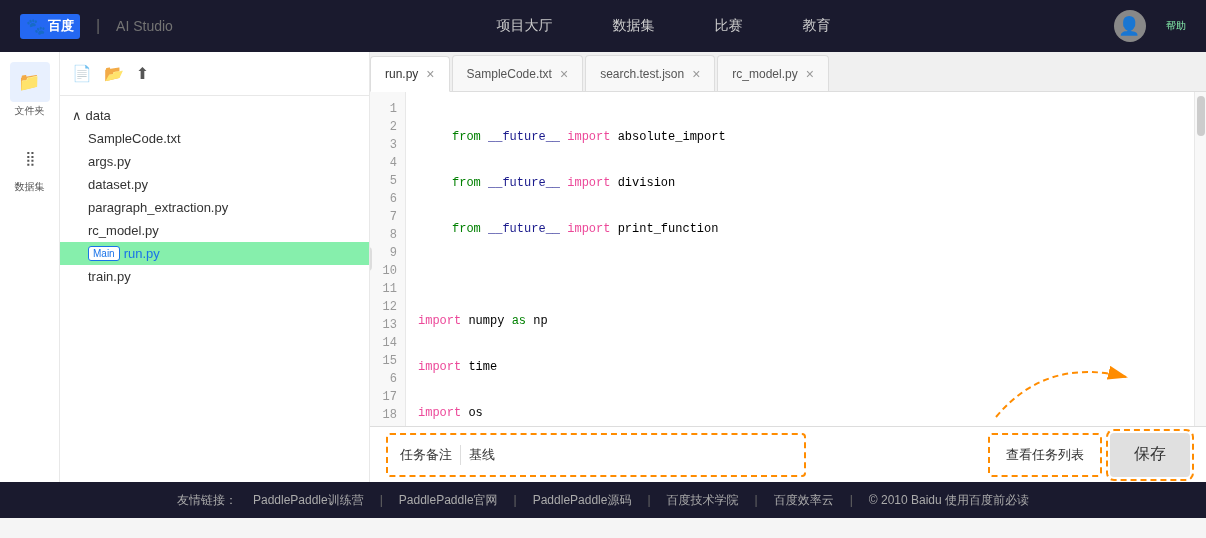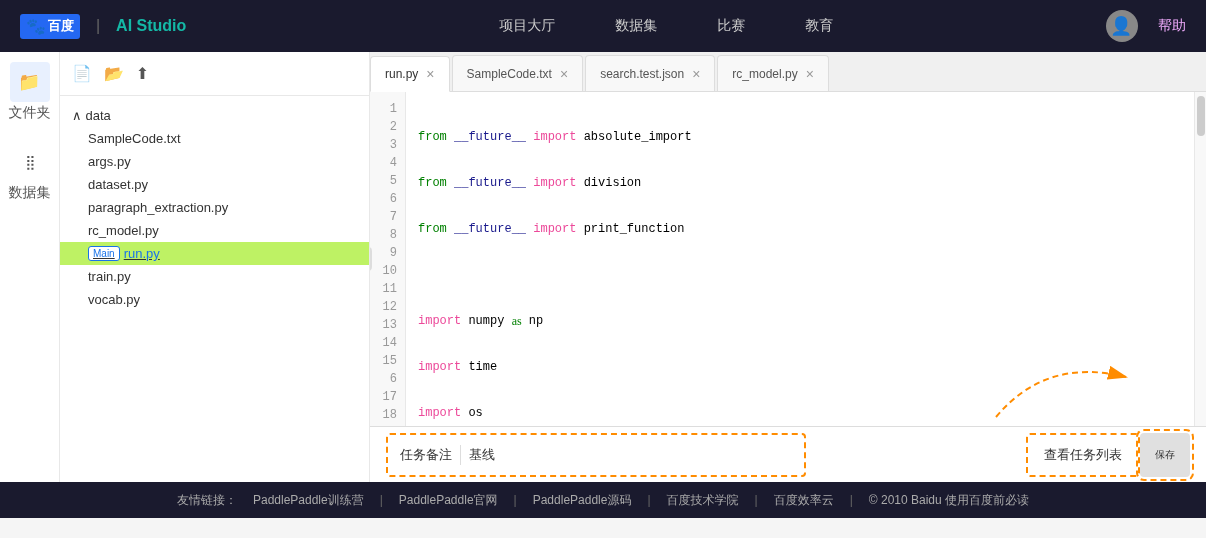--- a/index.html
+++ b/index.html
@@ -33,23 +33,23 @@
       gap: 2px;
     }
     .logo-paw {
       font-size: 16px;
     }
     .logo-divider {
       color: #666;
       margin: 0 8px;
     }
     .logo-studio {
-      color: #14b8a6;
-      font-size: 16px;
-      font-weight: 700;
+      color: #737373;
+      font-size: 14px;
+      font-weight: 400;
     }
     .nav-items {
       display: flex;
       align-items: center;
       flex: 1;
       gap: 60px;
       justify-content: center;
     }
     .nav-item {
       color: #ccc;
@@ -65,21 +65,21 @@
       width: 32px;
       height: 32px;
       border-radius: 50%;
       background: #888;
       display: flex;
       align-items: center;
       justify-content: center;
       color: #ddd;
       font-size: 18px;
     }
-    .help-text { color: #f0abfc; font-size: 14px; cursor: pointer; }
+    .help-text { color: #86efac; font-size: 10px; cursor: pointer; }
 
     
     .main-area {
       display: flex;
       height: 430px;
       background: #fff;
     }
 
     
     .sidebar {
@@ -101,21 +101,21 @@
       cursor: pointer;
       border-radius: 4px;
       color: #555;
       font-size: 18px;
     }
     .sidebar-icon.active {
       background: #e8f0fe;
       color: #1a73e8;
     }
     .sidebar-label {
-      font-size: 14px;
+      font-size: 10px;
       color: #555;
       text-align: right;
     }
     .sidebar-section {
       display: flex;
       flex-direction: column;
       align-items: center;
       gap: 2px;
     }
 
@@ -156,22 +156,21 @@
     }
     .tree-item {
       display: flex;
       align-items: center;
       padding: 4px 12px 4px 28px;
       cursor: pointer;
       font-size: 13px;
       color: #333;
     }
     .tree-item.active {
-      background: #bef264;
-      text-decoration: underline;
+      background: #86efac;
     }
     .tree-item .main-badge {
       background: #fff;
       border: 1px solid #1a73e8;
       color: #1a73e8;
       font-size: 10px;
       padding: 1px 4px;
       border-radius: 3px;
       margin-right: 4px;
     }
@@ -250,23 +249,23 @@
       flex: 1;
       white-space: pre;
     }
     .code-line {
       height: 18px;
       display: flex;
       align-items: center;
       font-size: 12px;
       font-family: 'Courier New', monospace;
     }
-    .kw-from { color: #008000; }
+    .kw-from { color: #008000; margin-left: 34px; }
     .kw-import { color: #ec4899; }
-    .kw-as { color: #008000; font-family: Liberation Serif, serif; }
+    .kw-as { color: #008000; }
     .mod-name { color: #1a1a8c; }
     .scrollbar-right {
       width: 12px;
       background: #f8f8f8;
       border-left: 1px solid #e8e8e8;
     }
     .scroll-thumb {
       width: 8px;
       height: 40px;
       background: #ccc;
@@ -309,40 +308,40 @@
     .task-input {
       border: none;
       outline: none;
       font-size: 13px;
       flex: 1;
       color: #333;
     }
     .right-buttons {
       display: flex;
       align-items: center;
-      gap: 0;
+      gap: 8px;
       margin-left: auto;
     }
     .btn-task-list {
       border: 2px dashed #ff8c00;
       border-radius: 4px;
       padding: 8px 16px;
       font-size: 13px;
       color: #333;
       cursor: pointer;
       background: #fff;
       height: 44px;
       white-space: nowrap;
     }
     .btn-save {
       background: #e0e0e0;
       border: none;
       border-radius: 4px;
-      padding: 8px 15px;
-      font-size: 10px;
+      padding: 8px 24px;
+      font-size: 16px;
       color: #333;
       cursor: pointer;
       height: 44px;
       white-space: nowrap;
       outline: 2px dashed #ff8c00;
       outline-offset: 2px;
     }
     .btn-submit {
       background: #1a73e8;
       border: none;
@@ -470,23 +469,20 @@
       </div>
       <div class="tree-item">
         <span>rc_model.py</span>
       </div>
       <div class="tree-item active">
         <span class="main-badge">Main</span>
         <span class="active-file" style="color:#1a73e8;">run.py</span>
       </div>
       <div class="tree-item">
         <span>train.py</span>
-      </div>
-      <div class="tree-item">
-        <span>vocab.py</span>
       </div>
     </div>
   </div>
 
   <div class="editor-area">
 
     <div class="tabs-bar">
       <div class="tab active">
         <span>run.py</span>
         <span class="tab-close">×</span>

